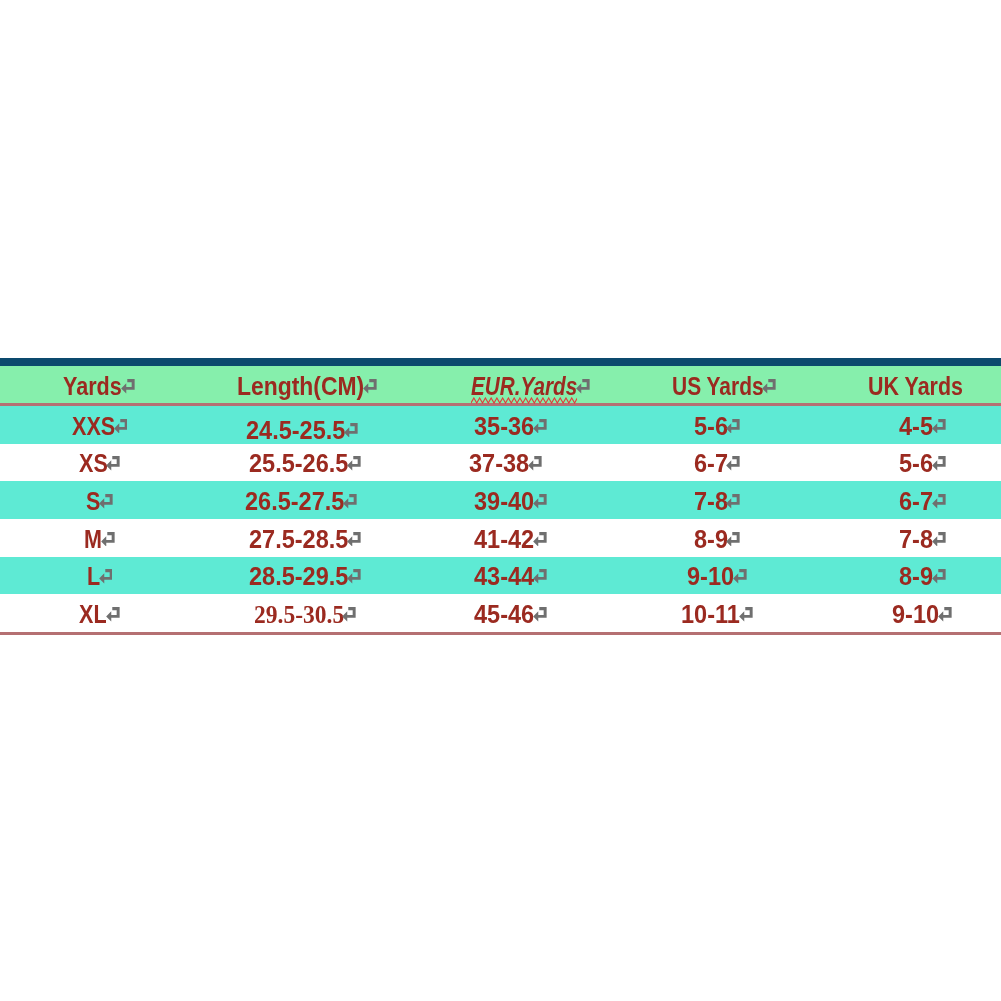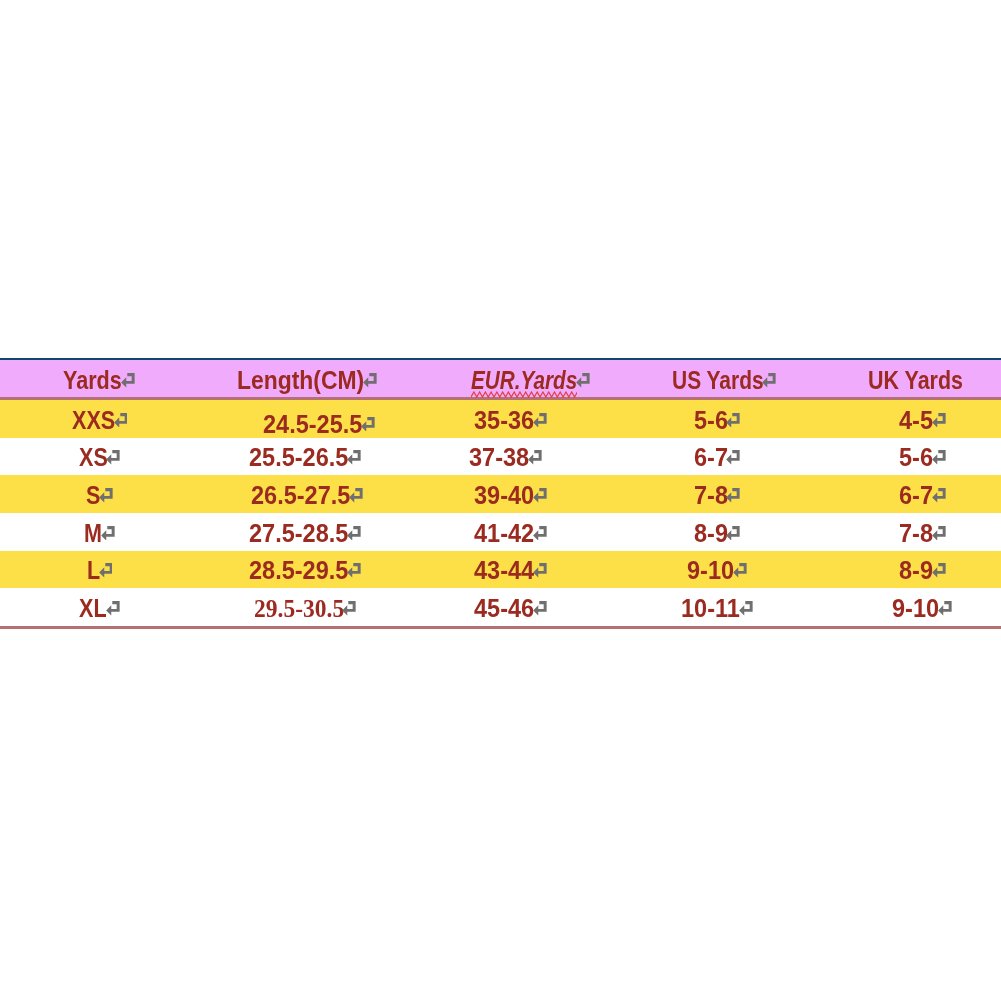--- a/index.html
+++ b/index.html
@@ -24,26 +24,26 @@
     vertical-align:middle;
     font-weight:bold;
     font-size:25px;
     line-height:1;
     color:#9b2a20;
     white-space:nowrap;
     width:200.2px;
   }
   tr.header-row td{
     height:37px;
-    background:#f0abfc;
-    border-top:2px solid #0c4a6e;
+    background:#86efac;
+    border-top:8px solid #0c4a6e;
     border-bottom:3px solid #b57072;
   }
   tr.data-row td{ height:37.7px; }
-  tr.shade td{ background:#fde047; }
+  tr.shade td{ background:#5eead4; }
   tr.plain td{ background:#ffffff; }
   tr.last td{ border-bottom:3px solid #b57072; }
 
   .cw{ display:inline-block; white-space:nowrap; position:relative; }
   tr.header-row .cw{ top:1.1px; }
   .tx{ display:inline-block; transform-origin:left center; position:relative; top:1.3px; }
   .tx.text{ transform:scaleX(0.88); }
   .tx.num{  transform:scaleX(0.96); }
 
   .ret{
@@ -84,21 +84,21 @@
                 </svg></span></span></td>
           <td><span class="cw" style="left: 23.3px;"><span class="tx text" style="transform: scaleX(0.8379); margin-right: -17.722px;">US Yards</span><span class="ret"><svg viewBox="0 0 13.2 14.3" width="13.8" height="14.6">
                   <path fill="#6f6f6f" d="M6.0 0 H13.2 V10.6 H5.0 V14.3 L0 9.2 L5.0 4.1 V7.9 H10.3 V3.1 H6.0 Z"></path>
                 </svg></span></span></td>
           <td><span class="cw" style="left: 14.5px;"><span class="tx text" style="transform: scaleX(0.8575); margin-right: -15.777px;">UK Yards</span></span></td>
         </tr>
         <tr class="data-row shade">
           <td><span class="cw" style="left: -0.6px;"><span class="tx text" style="transform: scaleX(0.8624); margin-right: -6.884px;">XXS</span><span class="ret"><svg viewBox="0 0 13.2 14.3" width="13.8" height="14.6">
                   <path fill="#6f6f6f" d="M6.0 0 H13.2 V10.6 H5.0 V14.3 L0 9.2 L5.0 4.1 V7.9 H10.3 V3.1 H6.0 Z"></path>
                 </svg></span></span></td>
-          <td><span class="cw" style="left: 19px; margin-top: 8px;"><span class="tx num" style="transform: scaleX(0.9408); margin-right: -6.254px;">24.5-25.5</span><span class="ret"><svg viewBox="0 0 13.2 14.3" width="13.8" height="14.6">
+          <td><span class="cw" style="left: 2px; margin-top: 8px;"><span class="tx num" style="transform: scaleX(0.9408); margin-right: -6.254px;">24.5-25.5</span><span class="ret"><svg viewBox="0 0 13.2 14.3" width="13.8" height="14.6">
                   <path fill="#6f6f6f" d="M6.0 0 H13.2 V10.6 H5.0 V14.3 L0 9.2 L5.0 4.1 V7.9 H10.3 V3.1 H6.0 Z"></path>
                 </svg></span></span></td>
           <td><span class="cw" style="left: 9.9px; text-align: center;"><span class="tx num" style="transform: scaleX(0.9408); margin-right: -3.786px;">35-36</span><span class="ret"><svg viewBox="0 0 13.2 14.3" width="13.8" height="14.6">
                   <path fill="#6f6f6f" d="M6.0 0 H13.2 V10.6 H5.0 V14.3 L0 9.2 L5.0 4.1 V7.9 H10.3 V3.1 H6.0 Z"></path>
                 </svg></span></span></td>
           <td><span class="cw" style="left: 16.3px;"><span class="tx num" style="transform: scaleX(0.9408); margin-right: -2.14px;">5-6</span><span class="ret"><svg viewBox="0 0 13.2 14.3" width="13.8" height="14.6">
                   <path fill="#6f6f6f" d="M6.0 0 H13.2 V10.6 H5.0 V14.3 L0 9.2 L5.0 4.1 V7.9 H10.3 V3.1 H6.0 Z"></path>
                 </svg></span></span></td>
           <td><span class="cw" style="left: 21.4px;"><span class="tx num" style="transform: scaleX(0.9408); margin-right: -2.14px;">4-5</span><span class="ret"><svg viewBox="0 0 13.2 14.3" width="13.8" height="14.6">
                   <path fill="#6f6f6f" d="M6.0 0 H13.2 V10.6 H5.0 V14.3 L0 9.2 L5.0 4.1 V7.9 H10.3 V3.1 H6.0 Z"></path>
@@ -118,21 +118,21 @@
                   <path fill="#6f6f6f" d="M6.0 0 H13.2 V10.6 H5.0 V14.3 L0 9.2 L5.0 4.1 V7.9 H10.3 V3.1 H6.0 Z"></path>
                 </svg></span></span></td>
           <td><span class="cw" style="left: 21.4px;"><span class="tx num" style="transform: scaleX(0.9408); margin-right: -2.14px;">5-6</span><span class="ret"><svg viewBox="0 0 13.2 14.3" width="13.8" height="14.6">
                   <path fill="#6f6f6f" d="M6.0 0 H13.2 V10.6 H5.0 V14.3 L0 9.2 L5.0 4.1 V7.9 H10.3 V3.1 H6.0 Z"></path>
                 </svg></span></span></td>
         </tr>
         <tr class="data-row shade">
           <td><span class="cw" style="left: -0.6px;"><span class="tx text" style="transform: scaleX(0.8624); margin-right: -2.296px;">S</span><span class="ret"><svg viewBox="0 0 13.2 14.3" width="13.8" height="14.6">
                   <path fill="#6f6f6f" d="M6.0 0 H13.2 V10.6 H5.0 V14.3 L0 9.2 L5.0 4.1 V7.9 H10.3 V3.1 H6.0 Z"></path>
                 </svg></span></span></td>
-          <td><span class="cw" style="left: 7px; text-decoration: underline;"><span class="tx num" style="transform: scaleX(0.9408); margin-right: -6.254px;">26.5-27.5</span><span class="ret"><svg viewBox="0 0 13.2 14.3" width="13.8" height="14.6">
+          <td><span class="cw" style="left: 1px; text-decoration: underline;"><span class="tx num" style="transform: scaleX(0.9408); margin-right: -6.254px;">26.5-27.5</span><span class="ret"><svg viewBox="0 0 13.2 14.3" width="13.8" height="14.6">
                   <path fill="#6f6f6f" d="M6.0 0 H13.2 V10.6 H5.0 V14.3 L0 9.2 L5.0 4.1 V7.9 H10.3 V3.1 H6.0 Z"></path>
                 </svg></span></span></td>
           <td><span class="cw" style="left: 9.9px;"><span class="tx num" style="transform: scaleX(0.9408); margin-right: -3.786px;">39-40</span><span class="ret"><svg viewBox="0 0 13.2 14.3" width="13.8" height="14.6">
                   <path fill="#6f6f6f" d="M6.0 0 H13.2 V10.6 H5.0 V14.3 L0 9.2 L5.0 4.1 V7.9 H10.3 V3.1 H6.0 Z"></path>
                 </svg></span></span></td>
           <td><span class="cw" style="left: 16.3px;"><span class="tx num" style="transform: scaleX(0.9408); margin-right: -2.14px;">7-8</span><span class="ret"><svg viewBox="0 0 13.2 14.3" width="13.8" height="14.6">
                   <path fill="#6f6f6f" d="M6.0 0 H13.2 V10.6 H5.0 V14.3 L0 9.2 L5.0 4.1 V7.9 H10.3 V3.1 H6.0 Z"></path>
                 </svg></span></span></td>
           <td><span class="cw" style="left: 21.4px;"><span class="tx num" style="transform: scaleX(0.9408); margin-right: -2.14px;">6-7</span><span class="ret"><svg viewBox="0 0 13.2 14.3" width="13.8" height="14.6">
                   <path fill="#6f6f6f" d="M6.0 0 H13.2 V10.6 H5.0 V14.3 L0 9.2 L5.0 4.1 V7.9 H10.3 V3.1 H6.0 Z"></path>

